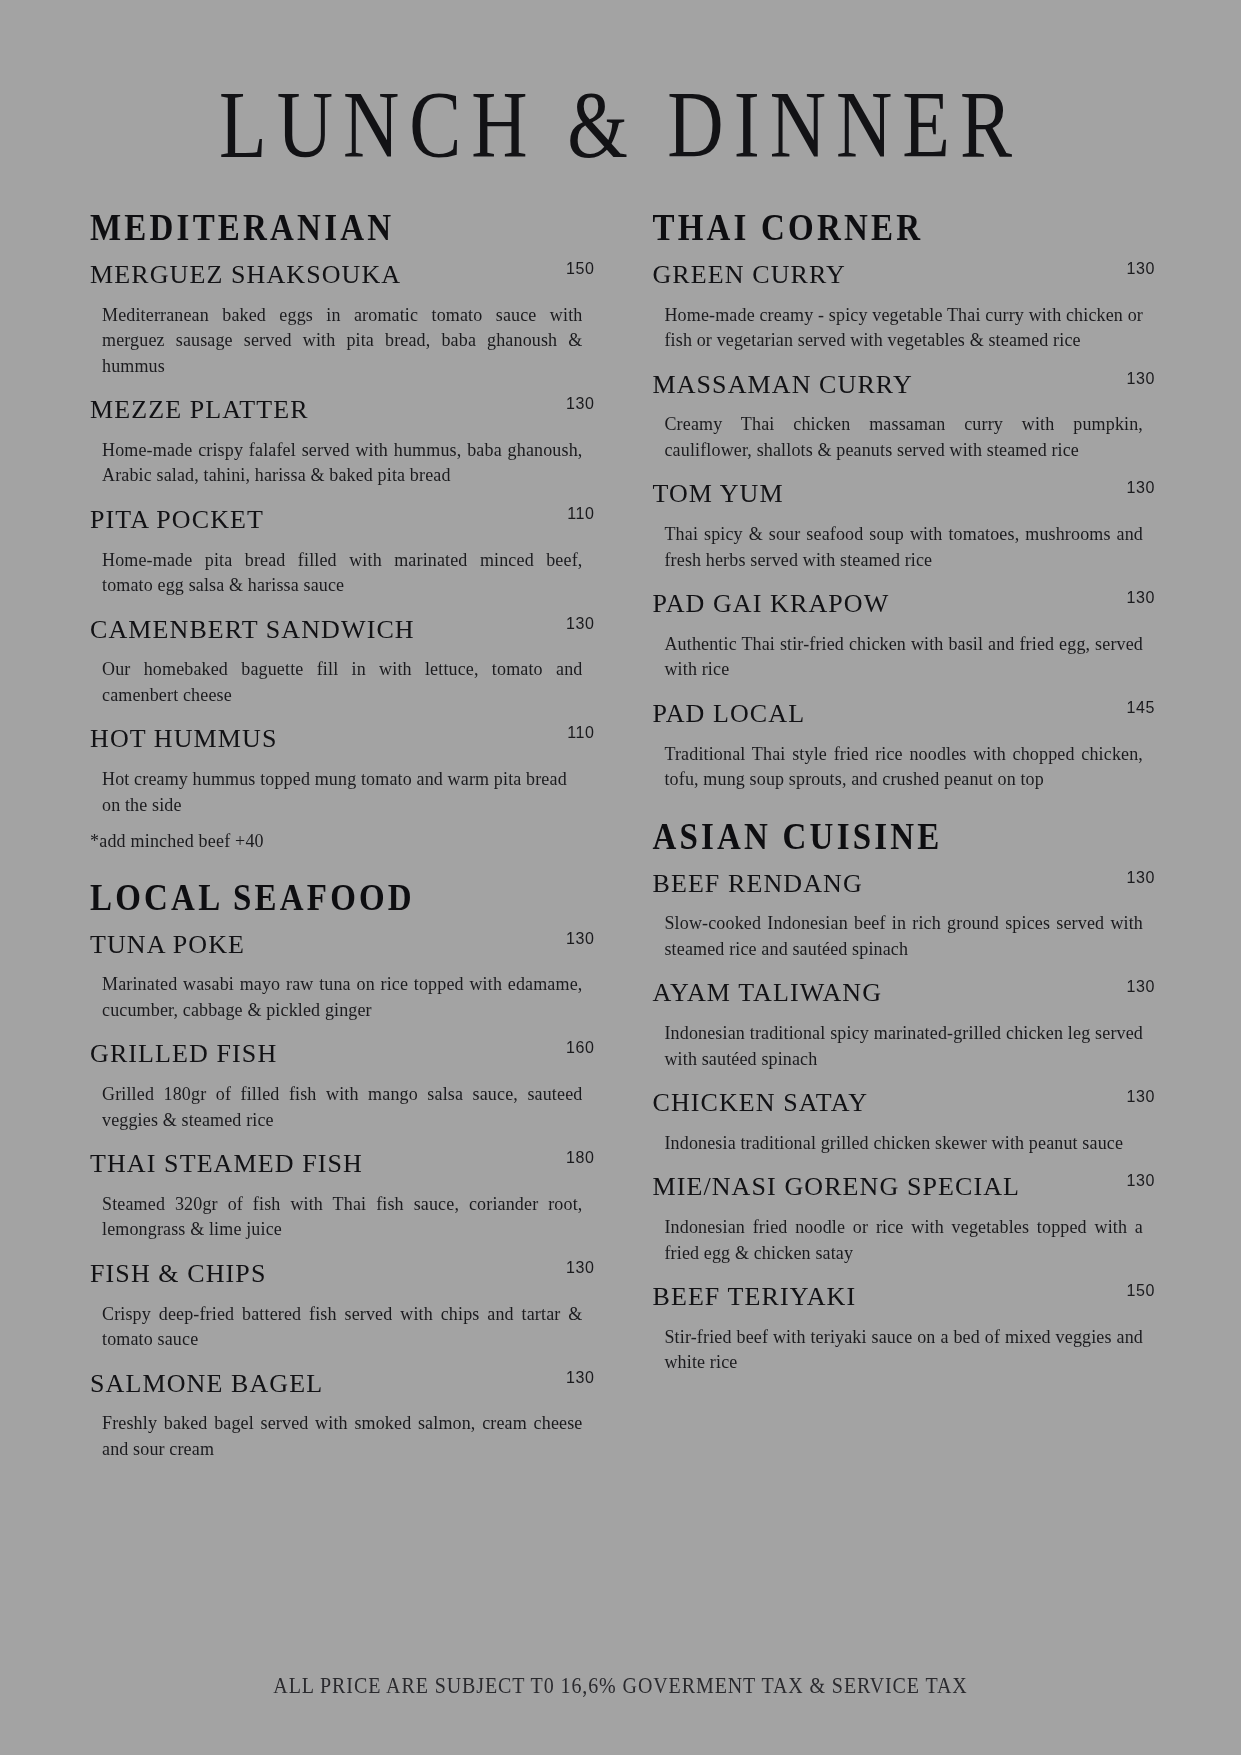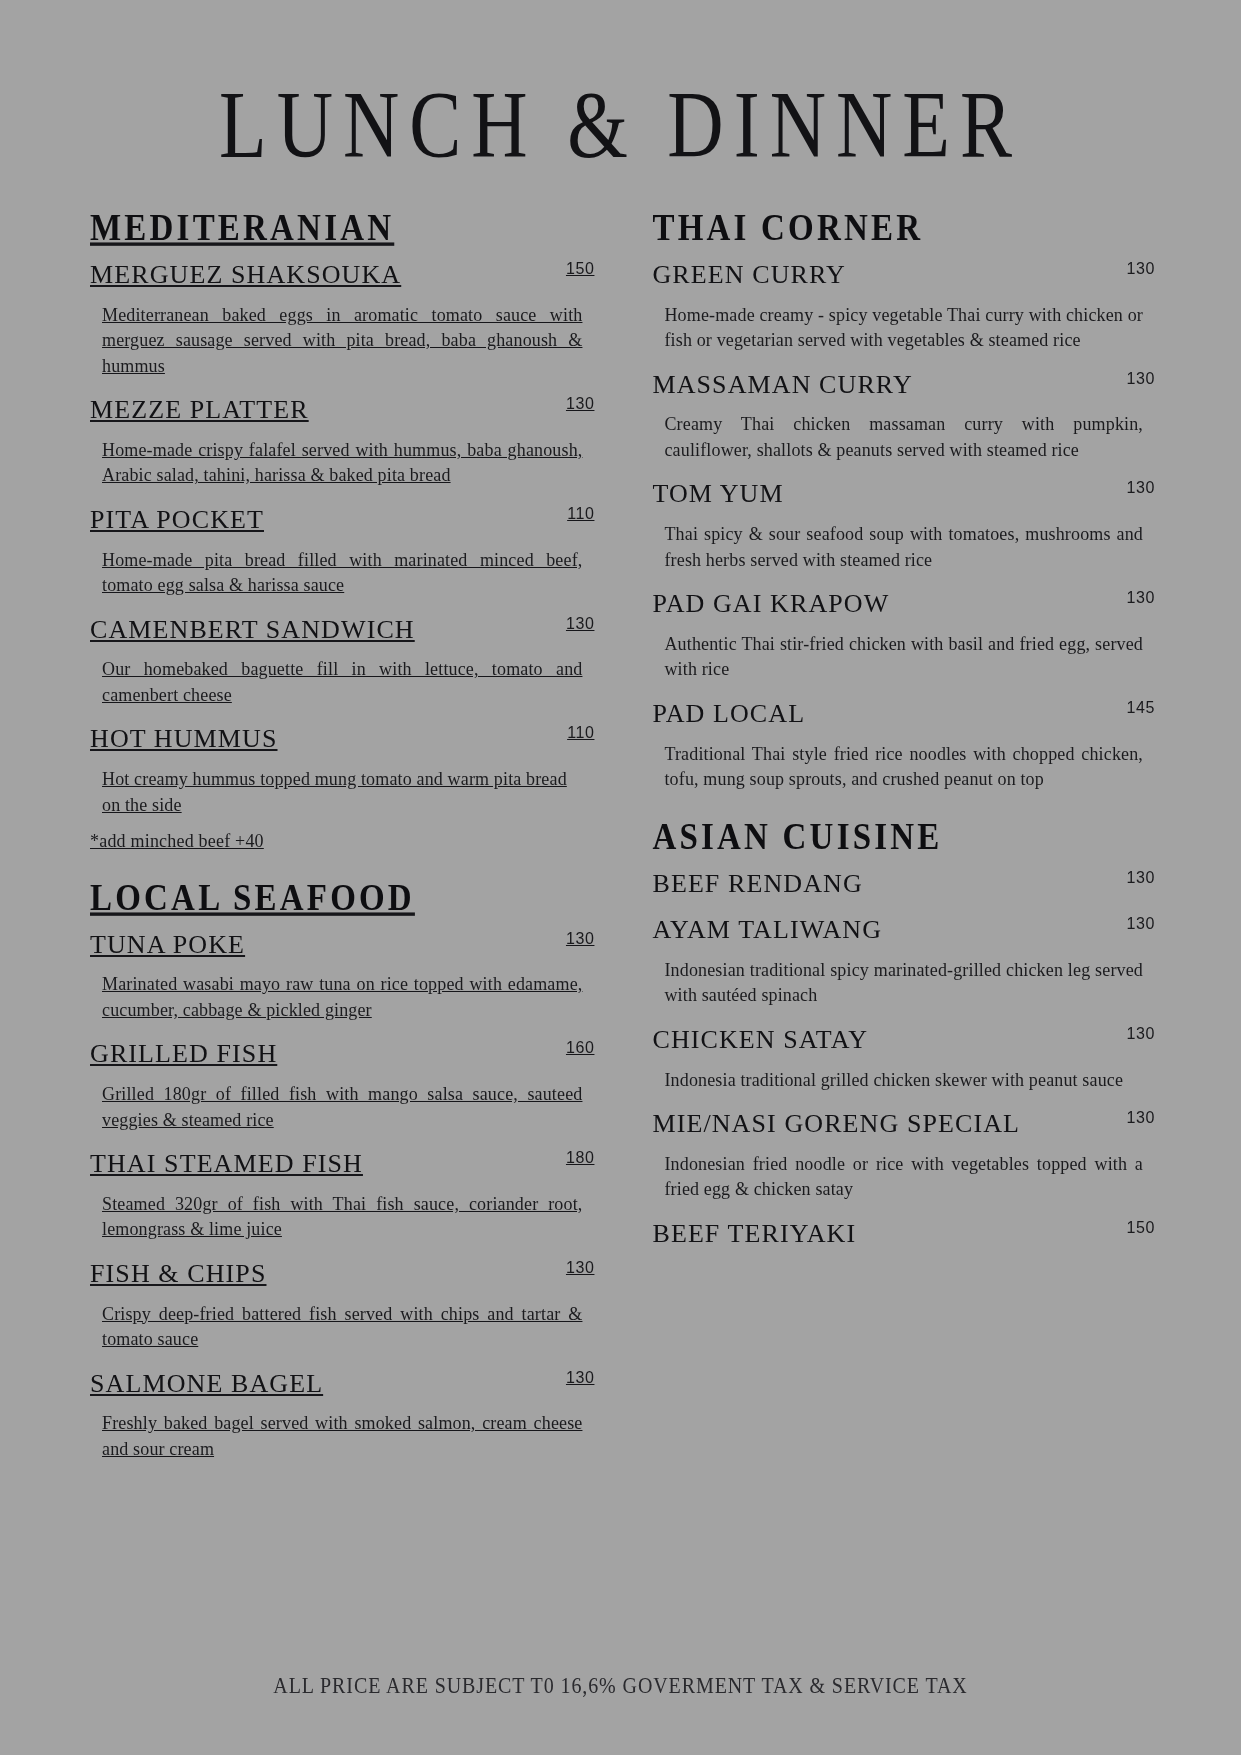--- a/index.html
+++ b/index.html
@@ -44,21 +44,21 @@
     display: flex;
     gap: 48px;
     padding: 0 86px 0 90px;
     margin-top: 66px;
     box-sizing: border-box;
   }
   .col {
     width: 50%;
     box-sizing: border-box;
   }
-  .col.left  { padding-right: 4px; text-decoration: underline; }
+  .col.left  { padding-right: 4px; }
   .col.right { padding-left: 6px; }
 
   
   .section {
     margin-bottom: 4px;
   }
   .section + .section {
     margin-top: 26px;
   }
   .section-title {
@@ -267,20 +267,21 @@
             <p class="item-desc">Traditional Thai style fried rice noodles with chopped chicken, tofu, mung soup sprouts, and crushed peanut on top</p>
           </div>
         </div>
         <div class="section">
           <div class="section-title">ASIAN CUISINE</div>
           <div class="item">
             <div class="item-head">
               <span class="item-name">BEEF RENDANG</span>
               <span class="item-price">130</span>
             </div>
+            <p class="item-desc">Slow-cooked Indonesian beef in rich ground spices served with steamed rice and sautéed spinach</p>
           </div>
           <div class="item">
             <div class="item-head">
               <span class="item-name">AYAM TALIWANG</span>
               <span class="item-price">130</span>
             </div>
             <p class="item-desc">Indonesian traditional spicy marinated-grilled chicken leg served with sautéed spinach</p>
           </div>
           <div class="item">
             <div class="item-head">
@@ -294,20 +295,21 @@
               <span class="item-name">MIE/NASI GORENG SPECIAL</span>
               <span class="item-price">130</span>
             </div>
             <p class="item-desc">Indonesian fried noodle or rice with vegetables topped with a fried egg &amp; chicken satay</p>
           </div>
           <div class="item">
             <div class="item-head">
               <span class="item-name">BEEF TERIYAKI</span>
               <span class="item-price">150</span>
             </div>
+            <p class="item-desc">Stir-fried beef with teriyaki sauce on a bed of mixed veggies and white rice</p>
           </div>
         </div>
       </div>
   </div>
 
   <div class="footer">ALL PRICE ARE SUBJECT T0 16,6% GOVERMENT TAX &amp; SERVICE TAX</div>
 
 </div>
 
 </body></html>

